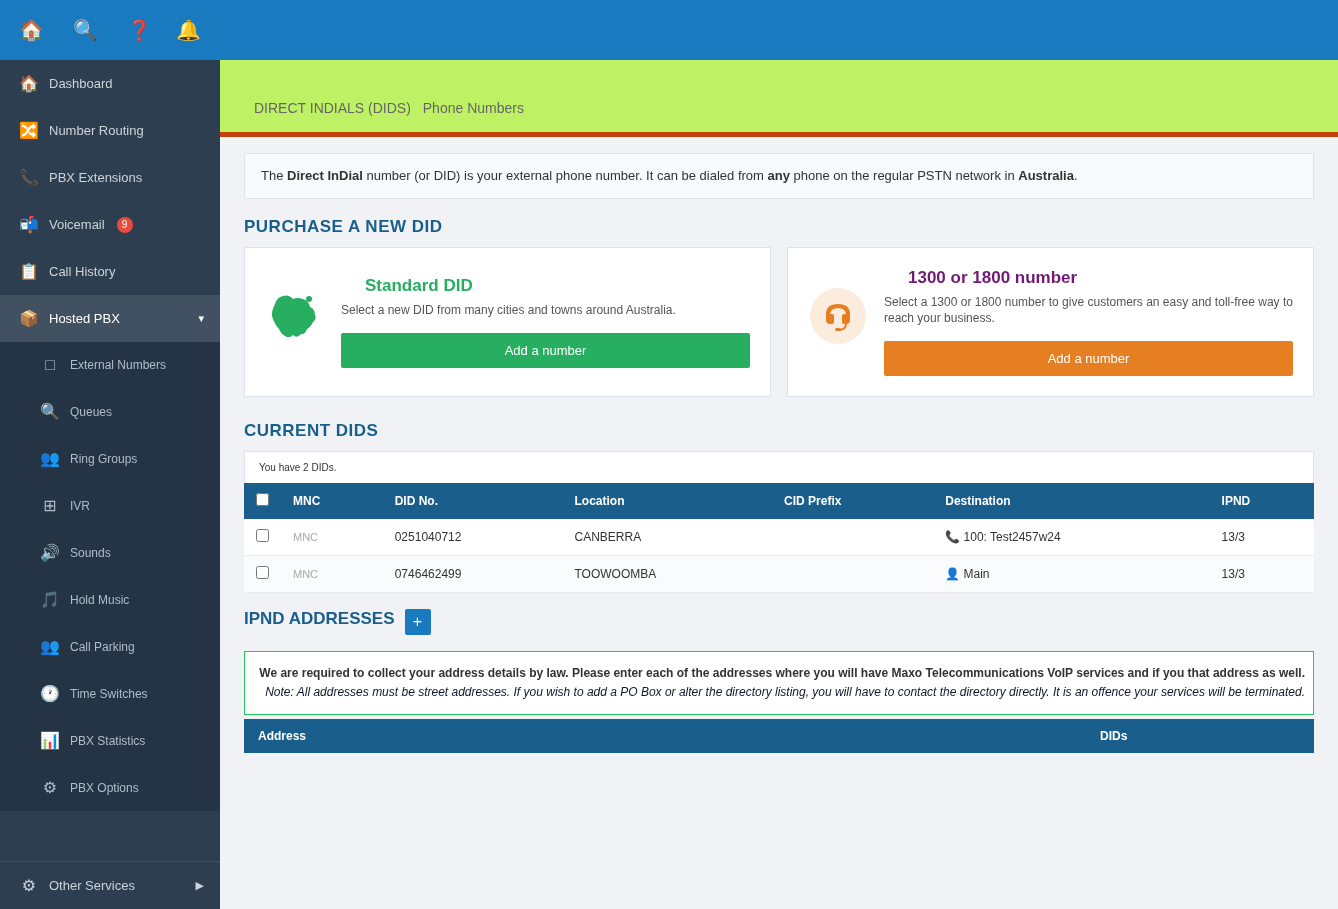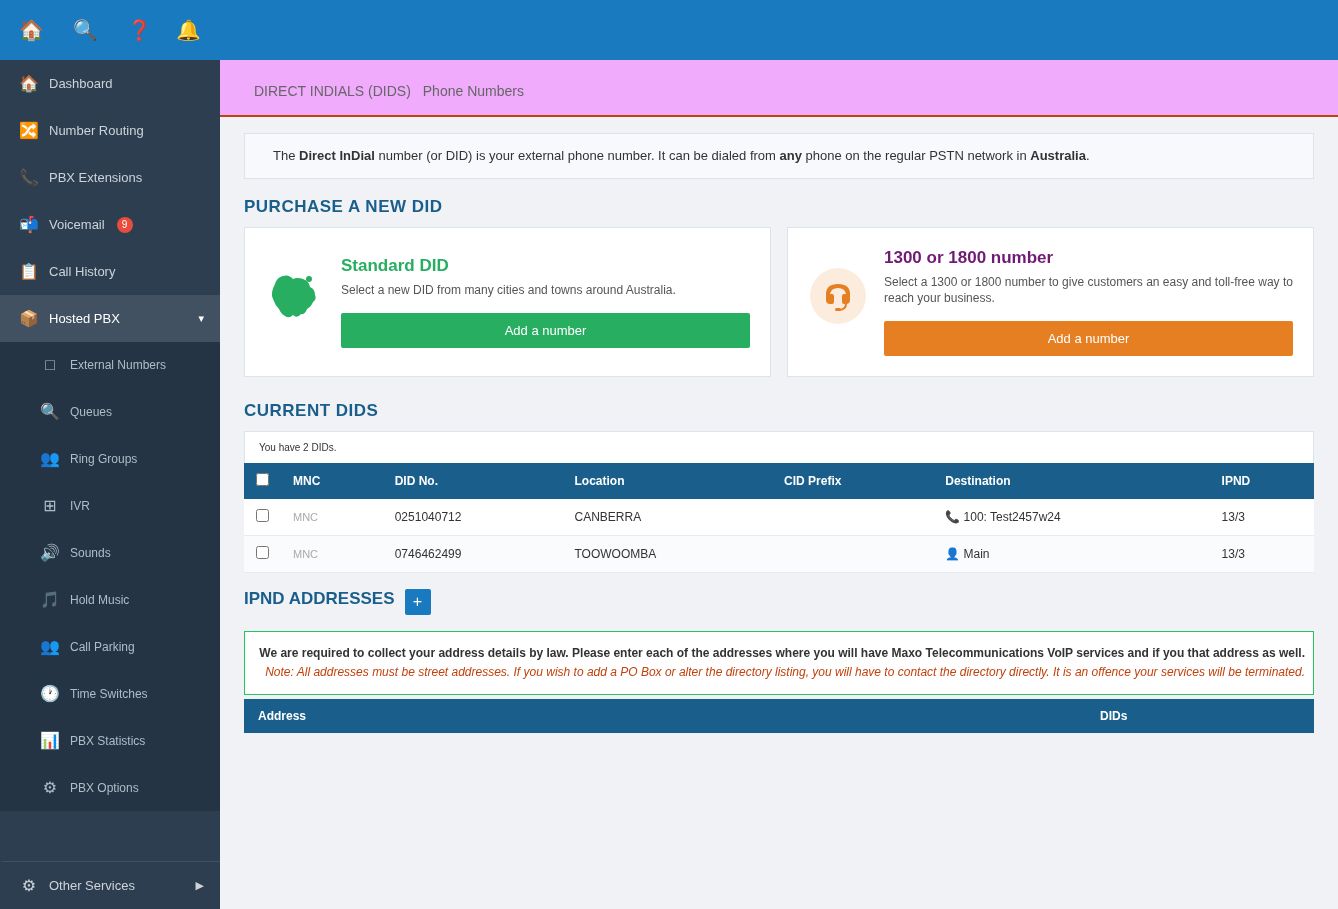--- a/index.html
+++ b/index.html
@@ -86,23 +86,23 @@
     
     .content {
       flex: 1;
       overflow-y: auto;
       background: #f0f2f5;
       padding: 0;
     }
 
     
     .page-header {
-      background: #f0abfc;
-      padding: 18px 24px 14px;
-      border-bottom: 2px solid #c2410c;
+      background: #bef264;
+      padding: 35px 24px 14px;
+      border-bottom: 5px solid #c2410c;
     }
     .page-title {
       font-size: 20px;
       font-weight: bold;
       color: #1a5f8c;
       text-transform: uppercase;
       letter-spacing: 0.5px;
     }
     .page-title span {
       font-size: 14px;
@@ -111,21 +111,21 @@
       margin-left: 10px;
       text-transform: none;
       letter-spacing: 0;
     }
 
     
     .info-banner {
       background: #f7f9fc;
       border: 1px solid #dce3eb;
       margin: 0 24px 0 24px;
-      padding: 12px 28px;
+      padding: 12px 16px;
       font-size: 13px;
       color: #333;
       line-height: 1.5;
       margin-top: 16px;
       margin-bottom: 0;
     }
     .info-banner b { font-weight: bold; }
 
     
     .section-heading {
@@ -153,20 +153,21 @@
       gap: 16px;
     }
     .card-icon { font-size: 48px; flex-shrink: 0; }
     .card-icon.green { color: #2ecc71; }
     .card-icon.orange { color: #e67e22; }
     .card-content { flex: 1; }
     .card-title {
       font-size: 17px;
       font-weight: bold;
       margin-bottom: 6px;
+      margin-left: 24px;
     }
     .card-title.green { color: #27ae60; }
     .card-title.orange { color: #701a75; }
     .card-desc { font-size: 12px; color: #555; margin-bottom: 14px; line-height: 1.4; }
     .btn-add-green {
       background: #27ae60;
       color: white;
       border: none;
       padding: 10px 24px;
       font-size: 13px;
@@ -257,21 +258,21 @@
     .ipnd-info {
       background: white;
       border: 1px solid #22c55e;
       padding: 12px 8px;
       font-size: 12px;
       color: #333;
       line-height: 1.6;
       text-align: right;
     }
     .ipnd-info p.bold { font-weight: bold; }
-    .ipnd-info p.italic { font-style: italic; color: #c2410c; }
+    .ipnd-info p.italic { font-style: italic; color: #0f172a; }
 
     
     .addr-table-head {
       background: #1a5f8c;
       color: white;
       display: flex;
       padding: 10px 14px;
       font-size: 12px;
       font-weight: bold;
       margin-top: 4px;

